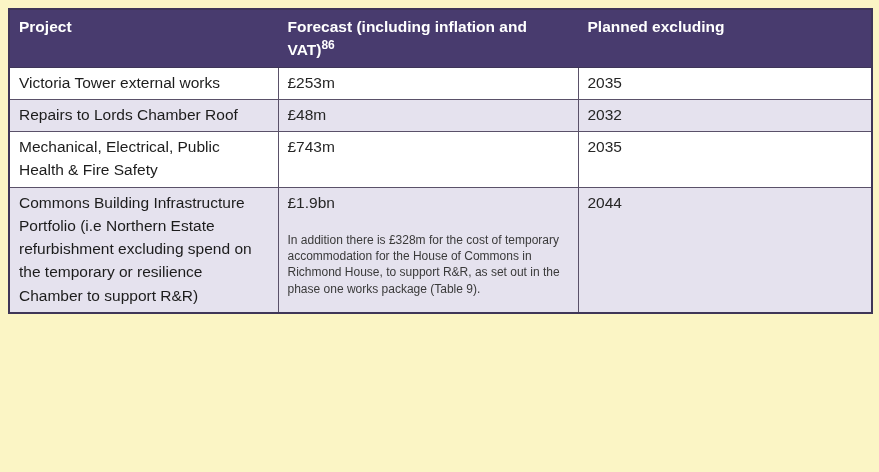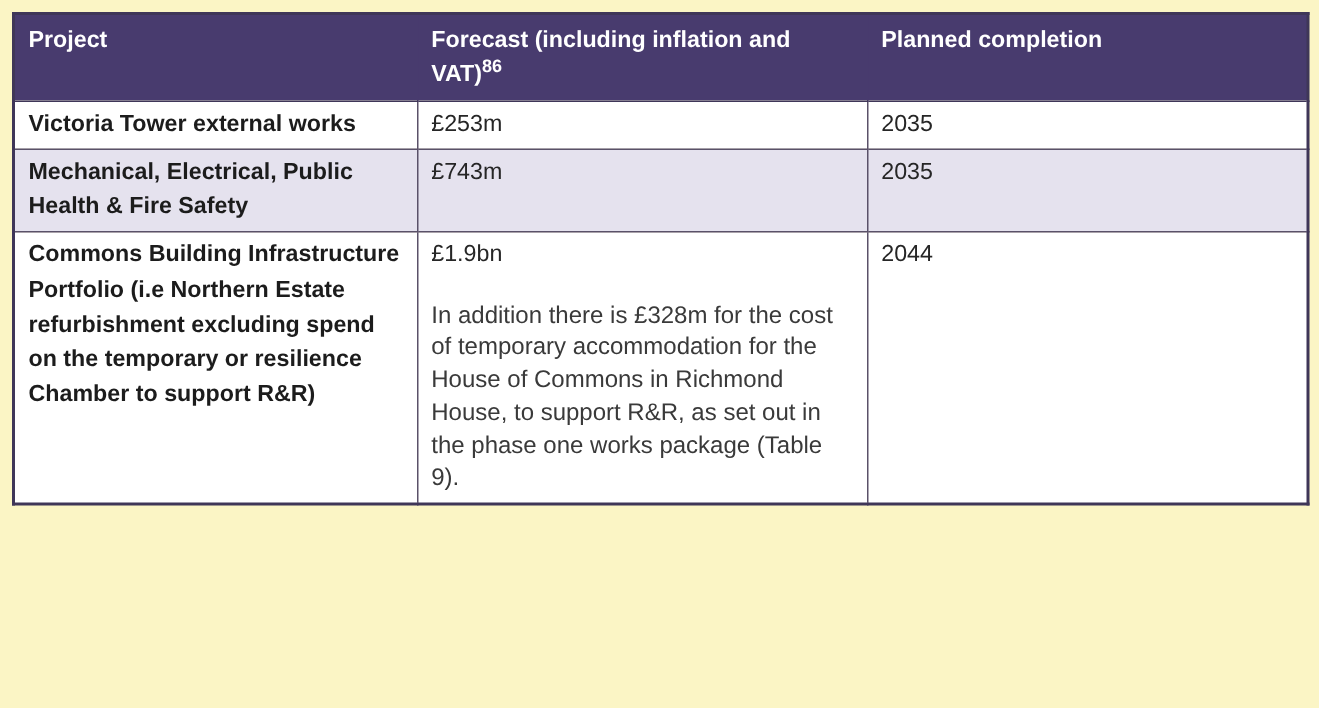--- a/index.html
+++ b/index.html
@@ -55,59 +55,66 @@
     padding-top: 5px;
   }
   thead th sup {
     font-size: 12px;
     line-height: 0;
     vertical-align: super;
   }
   tbody tr:nth-child(odd) td { background: var(--row-bg); }
   tbody tr:nth-child(even) td { background: var(--row-alt-bg); }
   td.project {
-    font-weight: bold;
+    font-weight: normal;
     color: var(--text-main);
   }
   td.forecast, td.completion {
     color: var(--text-value);
     margin-top: 40px;
   }
   .forecast-note {
-    font-size: 16px;
+    font-size: 12px;
     line-height: 1.36;
     color: var(--text-note);
     margin-top: 18px;
     max-width: 274px;
   }
 </style>
 </head>
 <body>
 
 <div class="page">
   <table class="cost-table">
     <colgroup>
       <col class="c1">
       <col class="c2">
       <col class="c3">
     </colgroup>
     <thead>
       <tr>
         <th><span>Project</span></th>
         <th><span>Forecast (including inflation and VAT)</span><sup>86</sup></th>
-        <th><span>Planned completion</span></th>
+        <th><span>Planned excluding</span></th>
       </tr>
     </thead>
     <tbody>
         <tr>
           <td class="project">Victoria Tower external works</td>
           <td class="forecast">
             <div>£253m</div>
           </td>
           <td class="completion">2035</td>
+        </tr>
+        <tr>
+          <td class="project">Repairs to Lords Chamber Roof</td>
+          <td class="forecast">
+            <div>£48m</div>
+          </td>
+          <td class="completion">2032</td>
         </tr>
         <tr>
           <td class="project">Mechanical, Electrical, Public Health &amp; Fire Safety</td>
           <td class="forecast">
             <div>£743m</div>
           </td>
           <td class="completion">2035</td>
         </tr>
         <tr>
           <td class="project">Commons Building Infrastructure Portfolio (i.e Northern Estate refurbishment excluding spend on the temporary or resilience Chamber to support R&amp;R)</td>

